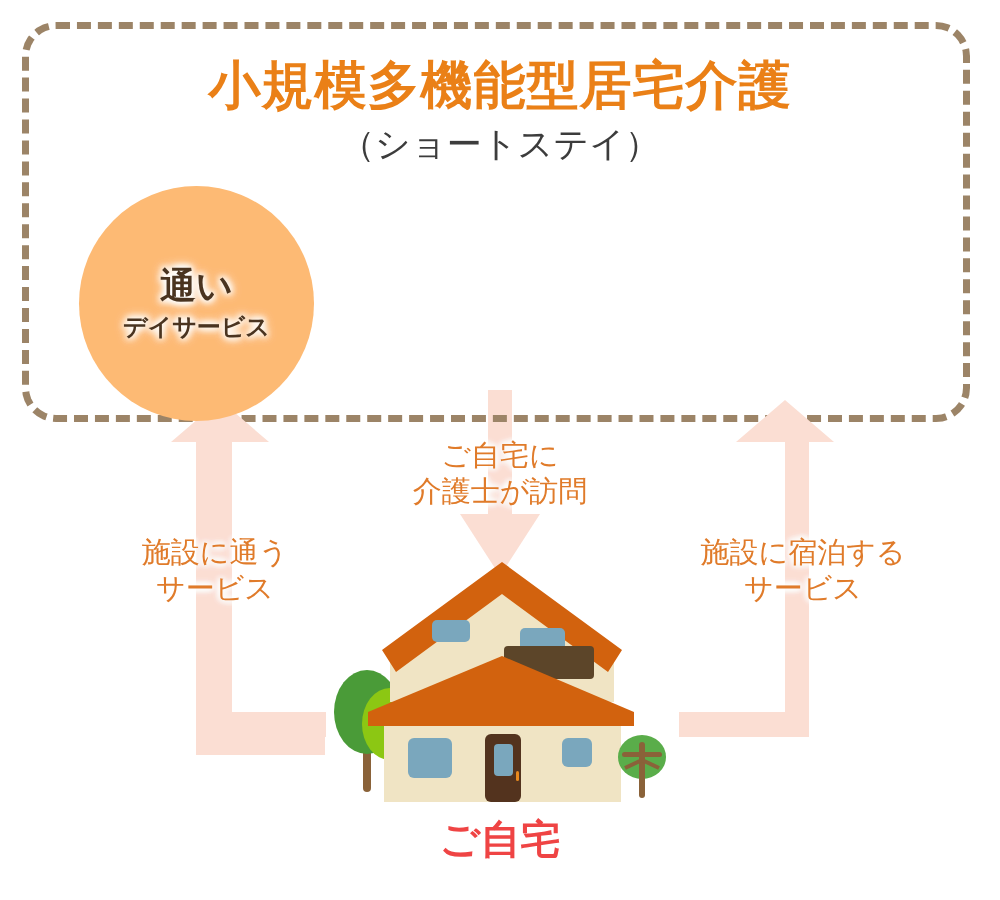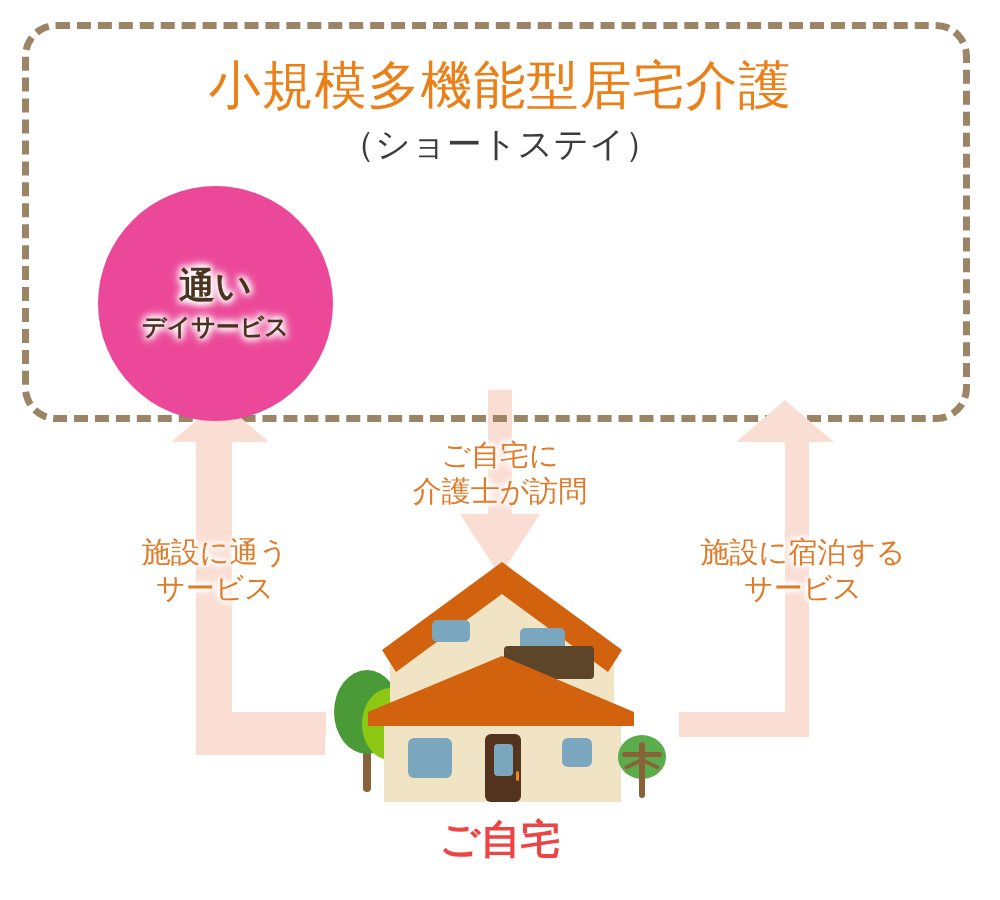--- a/index.html
+++ b/index.html
@@ -39,21 +39,21 @@
   .title-wrap {
     position: absolute;
     left: 0;
     top: 58px;
     width: 1000px;
     text-align: center;
     z-index: 6;
   }
   .main-title {
     font-size: 52px;
-    font-weight: normal;
+    font-weight: bold;
     color: #ea8017;
     letter-spacing: 1px;
     line-height: 1.05;
     white-space: nowrap;
   }
   .sub-title {
     margin-top: 8px;
     font-size: 35px;
     font-weight: normal;
     color: #3c3c3c;
@@ -75,21 +75,21 @@
     color: #4a3420;
     font-weight: bold;
     text-shadow:
        0 0 7px #ffffff, 0 0 7px #ffffff, 0 0 7px #ffffff,
        0 0 12px #ffffff, 0 0 12px #ffffff;
     white-space: nowrap;
   }
   .label-main { font-size: 36px; line-height: 1.15; }
   .label-sub  { font-size: 24px; line-height: 1.2; margin-top: 6px; }
 
-  #circle-tsukai   { left: 98px;  top: 186px; width: 235px; height: 235px; background: #ec4899; }
+  #circle-tsukai   { left: 79px;  top: 186px; width: 235px; height: 235px; background: #fdba74; }
   #circle-houmon   { left: 396px; top: 196px; width: 226px; height: 226px; background: #cfe3c3; }
   #circle-tomari   { left: 680px; top: 186px; width: 232px; height: 232px; background: #bfe2f3; }
 
   
   .arrow-pink { position: absolute; z-index: 3; }
   #arrow-left  { left: 130px; top: 400px; }
   #arrow-right { left: 620px; top: 400px; }
   #arrow-center{ left: 452px; top: 390px; z-index: 1; }
 
   

